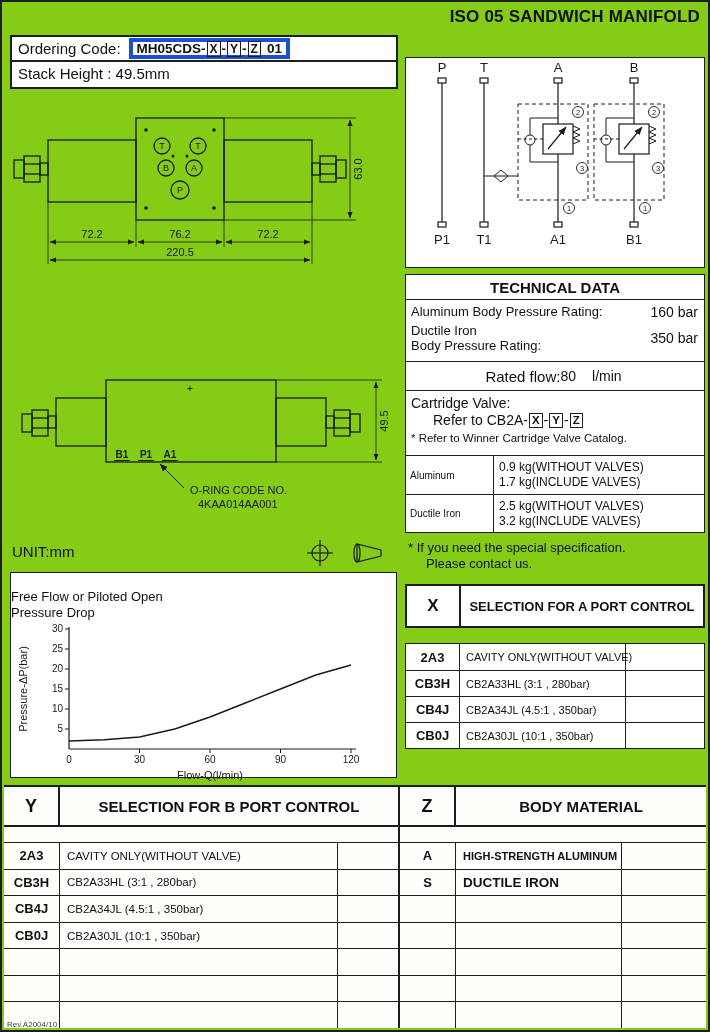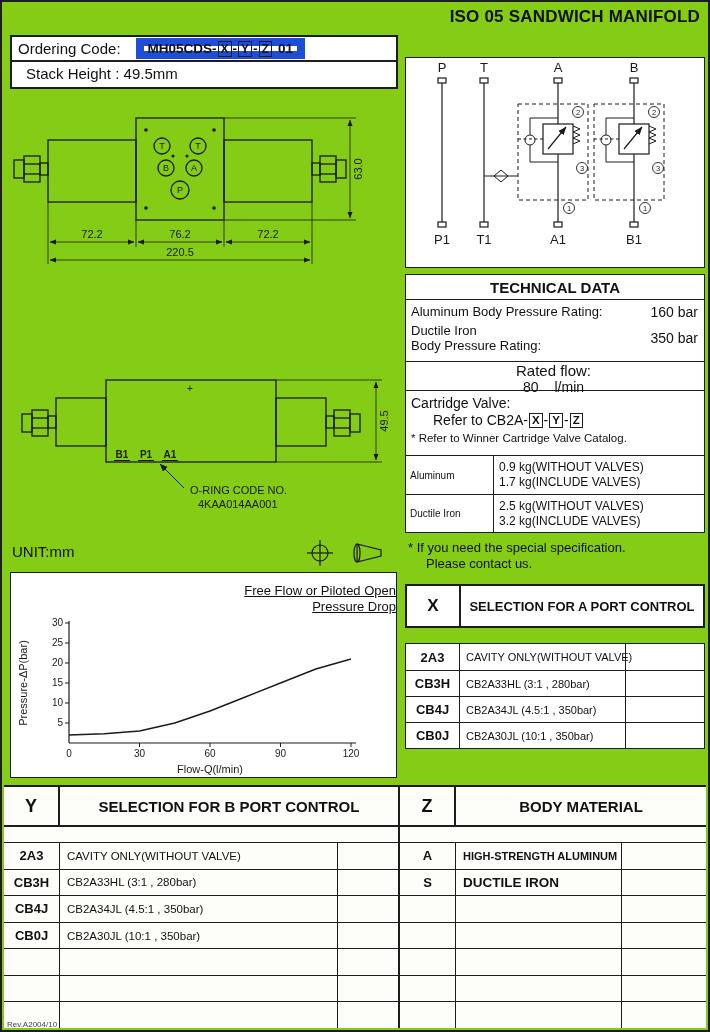--- a/index.html
+++ b/index.html
@@ -5,53 +5,53 @@
   * { margin:0; padding:0; box-sizing:border-box; }
   html,body { background:#9a9a9a; }
   body { font-family:"Liberation Sans", sans-serif; color:#111; }
   svg { font-family:"Liberation Sans", sans-serif; }
   .page { position:relative; width:710px; height:1032px; background:#84cc16; border:2px solid #1d1d1d; overflow:hidden; }
 
   .title { position:absolute; top:5px; right:8px; font-size:17px; font-weight:bold; letter-spacing:.2px; }
 
   .obox { position:absolute; left:8px; top:33px; width:388px; height:54px; border:2px solid #1d1d1d; background:#fff; }
   .orow1 { height:25px; border-bottom:2px solid #1d1d1d; display:flex; align-items:center; padding-left:6px; font-size:15px; }
-  .orow2 { height:23px; display:flex; align-items:center; padding-left:6px; font-size:15px;margin-left:8px; }
-  .codebox { display:inline-flex; align-items:center; border:8px solid #1d4ed8; margin-left:15px; padding:0 4px; font-weight:bold; font-size:13.5px; height:21px; white-space:pre; }
+  .orow2 { height:23px; display:flex; align-items:center; padding-left:6px; font-size:15px; }
+  .codebox { display:inline-flex; align-items:center; border:4px solid #1d4ed8; margin-left:8px; padding:0 4px; font-weight:bold; font-size:13.5px; height:21px; white-space:pre; }
   .lbox { border:1.5px solid #1d1d1d; padding:0 2px; margin:0 1px; font-size:12px; line-height:14px; }
   .sfx { margin-left:5px; }
 
   .schembox { position:absolute; left:403px; top:55px; width:300px; height:211px; border:1.5px solid #1d1d1d; background:#fff; }
 
   .topview  { position:absolute; left:8px;  top:90px; }
   .sideview { position:absolute; left:8px;  top:352px; }
   .unit { position:absolute; left:10px; top:541px; font-size:15px; }
   .projsym { position:absolute; left:303px; top:536px; }
 
   .techbox { position:absolute; left:403px; top:272px; width:300px; border:1.5px solid #1d1d1d; background:#fff; }
   .td-title { height:25px; display:flex; align-items:center; justify-content:center; font-weight:bold; font-size:15px; border-bottom:1.5px solid #1d1d1d; }
   .td-press { height:62px; border-bottom:1.5px solid #1d1d1d; padding:4px 6px 0 5px; }
   .td-press-row1 { display:flex; justify-content:space-between; font-size:13px; }
   .val { font-size:14px; white-space:nowrap; }
   .td-press-row2 { display:flex; justify-content:space-between; align-items:center; font-size:13px; margin-top:3px; line-height:15px; }
-  .td-flow { height:29px; border-bottom:1.5px solid #1d1d1d; display:flex; align-items:center; justify-content:flex-start; padding:0 8px 0 5px; font-size:15px;flex-direction:column; }
+  .td-flow { height:29px; border-bottom:1.5px solid #1d1d1d; display:flex; align-items:center; justify-content:center; padding:0 8px 0 5px; font-size:15px; }
   .td-flow .grp { display:flex; gap:16px; font-size:14px; }
   .td-cart { height:65px; border-bottom:1.5px solid #1d1d1d; padding:4px 6px 12px 5px; font-size:14px; }
   .td-cart .refer { margin-left:22px; display:flex; align-items:center; margin-top:1px; white-space:pre; }
   .td-cart .cnote { font-size:11.5px; margin-top:4px; }
   .lbox2 { border:1px solid #1d1d1d; padding:0 2px; margin:0 1px; font-size:11.5px; font-weight:bold; line-height:13px; }
   .wt-row { display:flex; height:38px; }
   .wt-row + .wt-row { border-top:1px solid #1d1d1d; }
   .wt-mat { width:88px; border-right:1px solid #1d1d1d; display:flex; align-items:center; padding-left:4px; font-size:10px; }
   .wt-vals { flex:1; display:flex; flex-direction:column; justify-content:center; padding-left:5px; font-size:12px; line-height:15px; }
   .td-note { position:absolute; left:406px; top:538px; font-size:13px; line-height:16px; }
   .td-note .l2 { margin-left:18px; }
 
   .chartbox { position:absolute; left:8px; top:570px; width:387px; height:206px; border:1.5px solid #1d1d1d; background:#fff; }
-  .chart-title { text-align:right; font-size:13px; line-height:16px; margin-top:10px;text-decoration:underline; }
+  .chart-title { text-align:left; font-size:13px; line-height:16px; margin-top:16px; }
 
   .seltable { position:absolute; left:403px; top:582px; width:300px; }
   .selhdr { height:44px; border:2px solid #1d1d1d; display:flex; background:#fff; }
   .selhdr .key { width:54px; border-right:2px solid #1d1d1d; display:flex; align-items:center; justify-content:center; font-size:17px; font-weight:bold; }
   .selhdr .ttl { flex:1; display:flex; align-items:center; justify-content:center; font-weight:bold; font-size:13px; }
   .selbody { margin-top:15px; border:1px solid #1d1d1d; background:#fff; }
   .selrow { height:26px; display:flex; }
   .selrow + .selrow { border-top:1px solid #1d1d1d; }
   .selrow .code { width:54px; border-right:1px solid #1d1d1d; display:flex; align-items:center; justify-content:center; font-weight:bold; font-size:13px; }
   .selrow .desc { width:166px; border-right:1px solid #1d1d1d; display:flex; align-items:center; padding-left:6px; font-size:11px; white-space:nowrap; }

